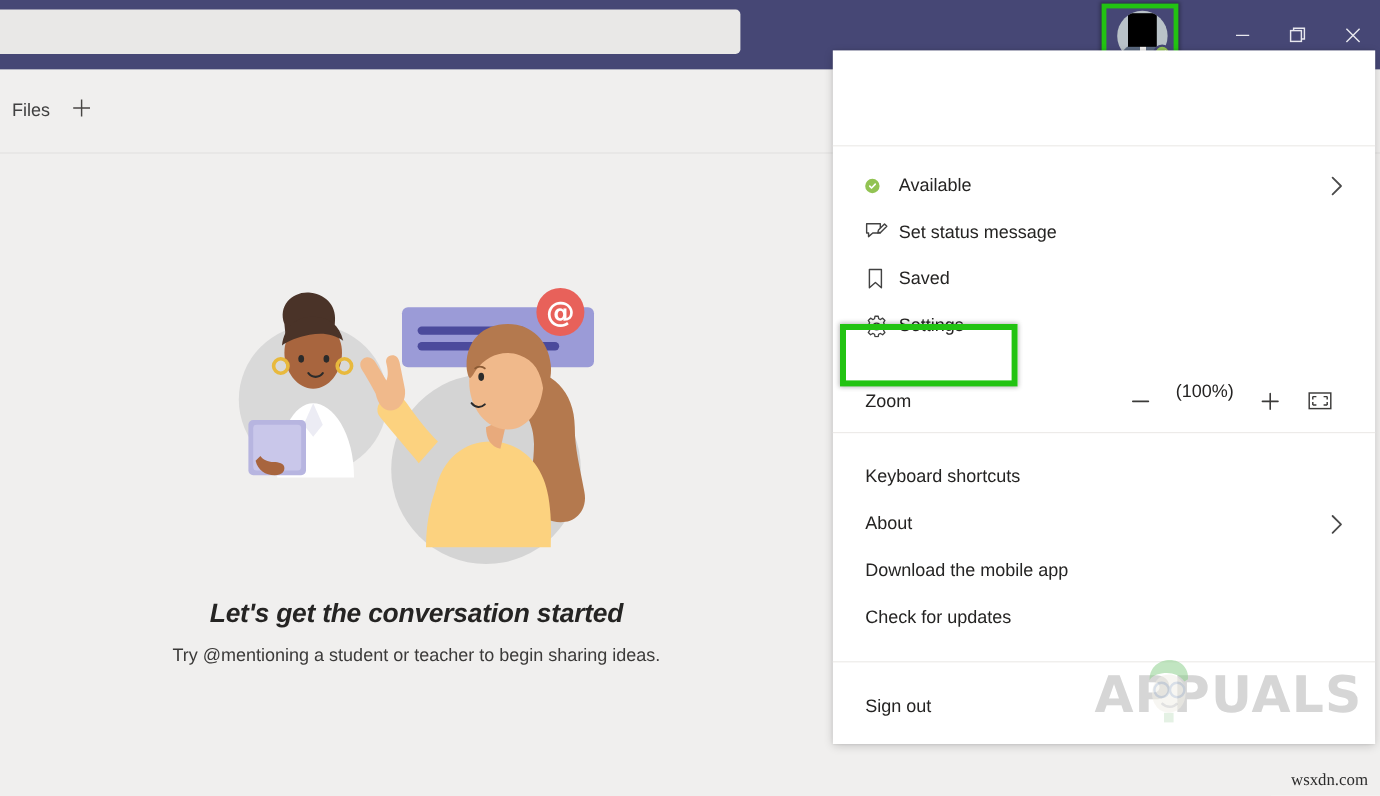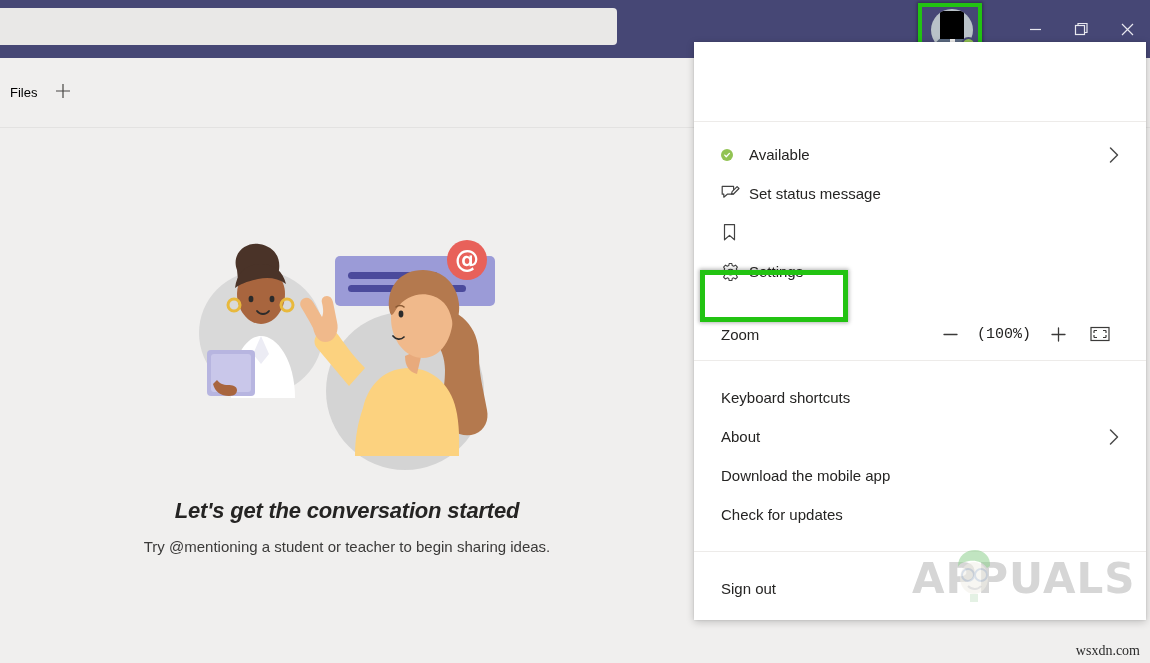--- a/index.html
+++ b/index.html
@@ -99,21 +99,21 @@
     background: #f0efee;
   }
   .tabstrip {
     position: absolute; left: 0; top: 0;
     width: 1150px; height: 70px;
     border-bottom: 1px solid #e3e2e1;
     display: flex; align-items: center;
     padding-left: 10px;
   }
   .tab-label {
-    font-size: 13px; color: #000000;
+    font-size: 15px; color: #404040;
     margin-right: 14px;
   }
   .tab-add {
     width: 24px; height: 24px;
     display:flex; align-items:center; justify-content:center;
     color: #484644;
   }
 
   
   .empty-state {
@@ -172,21 +172,21 @@
 
   
   .zoom-row {
     height: 52px;
     display: flex; align-items: center;
     padding-left: 27px; padding-right: 26px;
     font-size: 15px; color: #252423;
   }
   .zoom-label { flex: 1 1 auto; }
   .zoom-ctl {
-    display: flex; align-items: center; gap: 4px; font-family: Liberation Mono, monospace;
+    display: flex; align-items: flex-start; gap: 4px;
   }
   .zoom-btn {
     width: 36px; height: 32px;
     display: flex; align-items: center; justify-content: center;
     color: #3b3a39;
   }
   .zoom-val {
     min-width: 64px; text-align: center;
     font-size: 15px; color: #252423;
   }
@@ -389,20 +389,21 @@
       </span>
       <span class="mi-label">Set status message</span>
     </div>
 
     <div class="menu-item">
       <span class="mi-icon">
         <svg width="17" height="19" viewBox="0 0 17 19">
           <path d="M3.5 1.6h10v15.2L8.5 12.4 3.5 16.8z" stroke="#424242" stroke-width="1.2" fill="none" stroke-linejoin="round"></path>
         </svg>
       </span>
+      <span class="mi-label">Saved</span>
     </div>
 
     <div class="menu-item">
       <span class="mi-icon">
         <svg width="19" height="19" viewBox="0 0 20 20">
           <path d="M8.6 1.6h2.8l.4 2.2 1.6.7 1.9-1.2 2 2-1.2 1.9.7 1.6 2.2.4v2.8l-2.2.4-.7 1.6 1.2 1.9-2 2-1.9-1.2-1.6.7-.4 2.2H8.6l-.4-2.2-1.6-.7-1.9 1.2-2-2 1.2-1.9-.7-1.6-2.2-.4V9.2l2.2-.4.7-1.6L2.7 5.3l2-2 1.9 1.2 1.6-.7z" stroke="#424242" stroke-width="1.15" fill="none" stroke-linejoin="round"></path>
           <circle cx="10" cy="10.6" r="3" stroke="#424242" stroke-width="1.15" fill="none"></circle>
         </svg>
       </span>
       <span class="mi-label">Settings</span>

